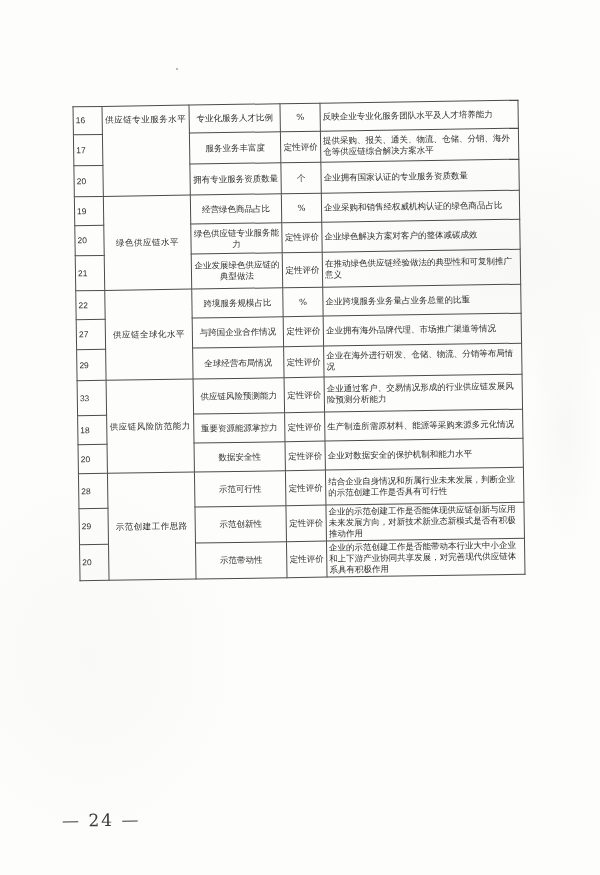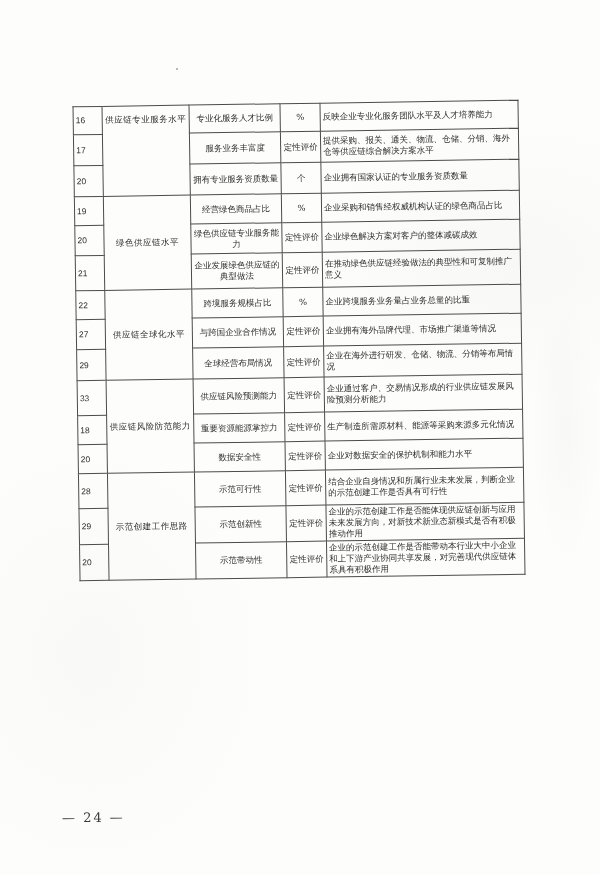--- a/index.html
+++ b/index.html
@@ -63,21 +63,21 @@
     font-size: 8.5px;
   }
   td.c-desc {
     text-align: left;
     padding: 1px 3px;
   }
   .page-number {
     position: absolute;
     left: 62px;
     top: 810px;
-    font-size: 13px;
+    font-size: 17px;
     letter-spacing: 2px;
     color: #3d3c3a;
     transform: rotate(-0.6deg);
     font-family: "DejaVu Serif", "Liberation Serif", serif;
   }
   .artifact-dot {
     position: absolute;
     left: 176px;
     top: 68px;
     width: 2px;

